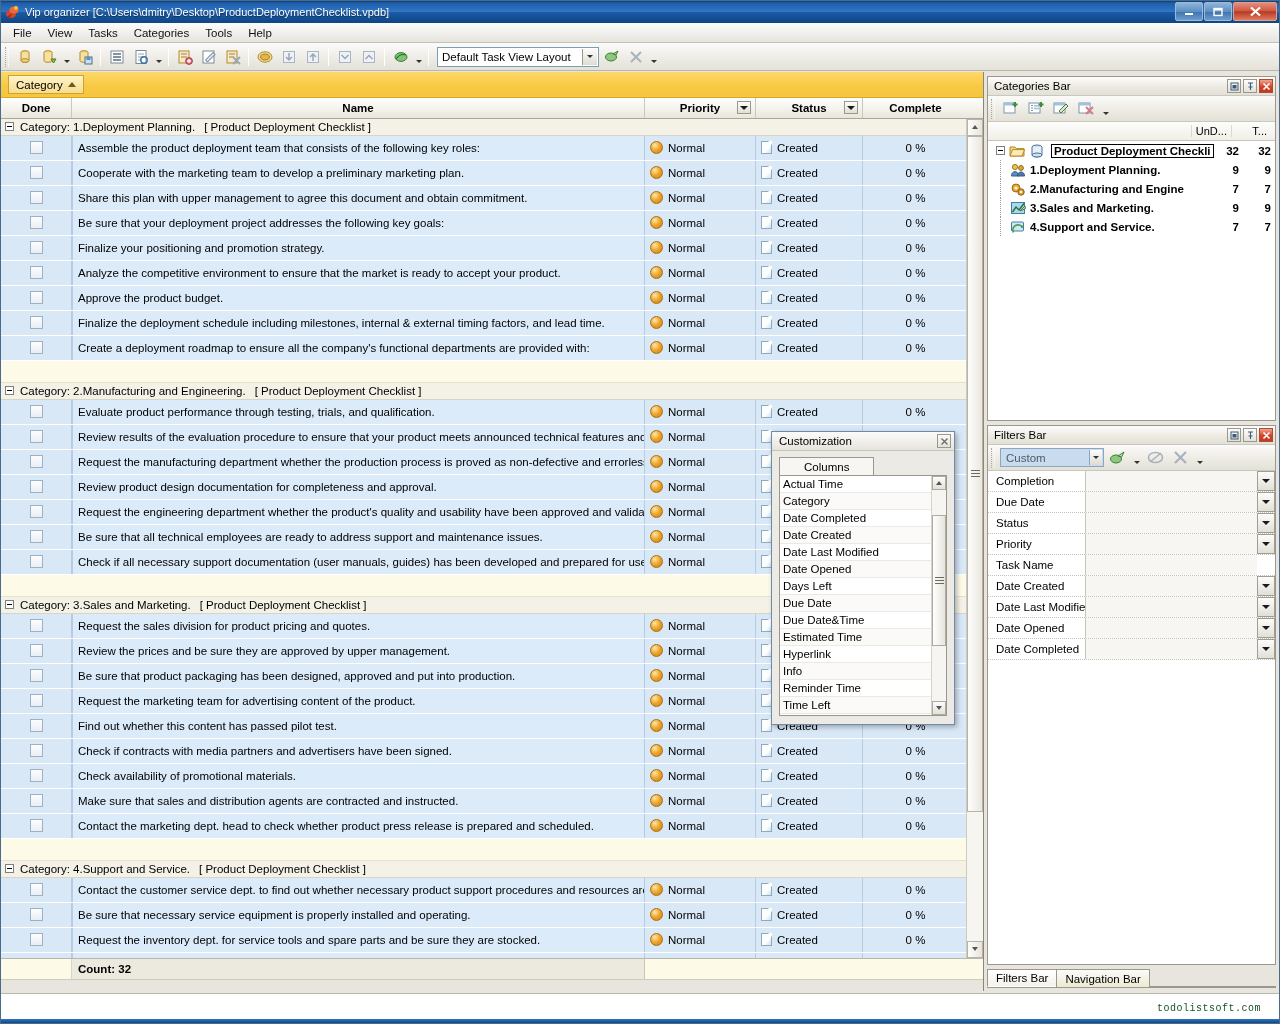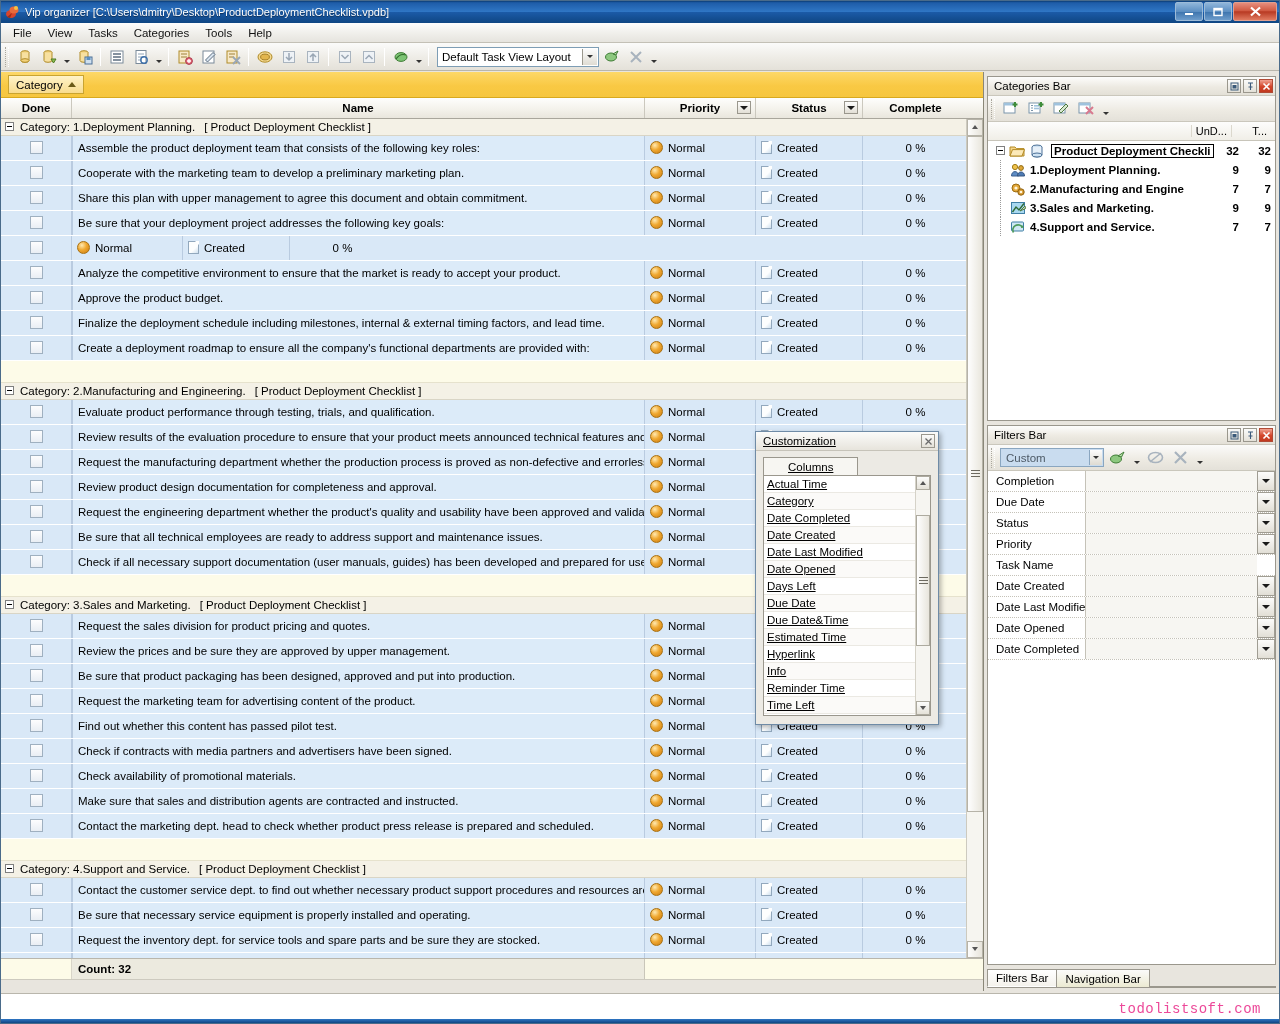--- a/index.html
+++ b/index.html
@@ -420,38 +420,37 @@
   #statusbar {
     position: absolute; left: 0; right: 0; bottom: 0;
     height: 30px;
     background: #fff;
     border-top: 1px solid #b9b6ac;
     display: flex; align-items: center; justify-content: flex-end;
     padding-right: 18px;
   }
   #statusbar .brand {
     font-family: "Liberation Mono", monospace;
-    font-size: 14px; letter-spacing: 0.5px; color: #ec4899;
+    font-size: 10px; letter-spacing: 0.5px; color: #14532d;
   }
   #bottomedge {
     position:absolute; left:0; right:0; bottom:0; height:4px;
     background: linear-gradient(to bottom,#2f76c4,#0f4683);
   }
 
   
   #customization {
     position: absolute;
-    left: 754px; top: 430px;
+    left: 770px; top: 430px;
     width: 184px; height: 294px;
     background: #eceae4;
     border: 1px solid #6f8ba6;
     box-shadow: 2px 2px 5px rgba(0,0,0,.30);
     display: flex; flex-direction: column;
     z-index: 50;
-    text-decoration: underline;
   }
   #customization .cz-head {
     height: 19px; flex: 0 0 19px;
     background: linear-gradient(to bottom,#fbfbfa,#e7e4dc);
     display: flex; align-items: center;
     padding: 0 3px 0 7px;
     font-size: 11.5px;
     border-bottom: 1px solid #c6c3b9;
   }
   #customization .cz-head .t { flex: 1 1 auto; }
@@ -806,20 +805,23 @@
                 <span class="st-icon"></span>
                 <span>Created</span>
               </div>
               <div class="cell c-complete">
                 <span>0 %</span>
               </div>
             </div>
             <div class="taskrow">
               <div class="cell c-done">
                 <span class="cbox"></span>
+              </div>
+              <div class="cell c-name">
+                <span>Finalize your positioning and promotion strategy.</span>
               </div>
               <div class="cell c-priority">
                 <span class="pri-icon"></span>
                 <span>Normal</span>
               </div>
               <div class="cell c-status">
                 <span class="st-icon"></span>
                 <span>Created</span>
               </div>
               <div class="cell c-complete">

